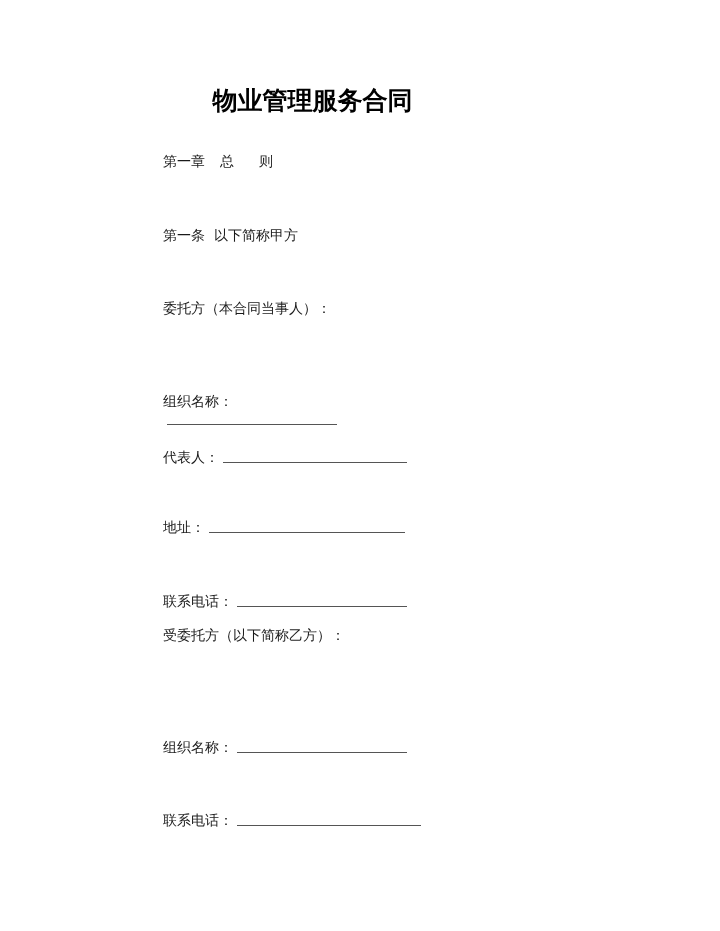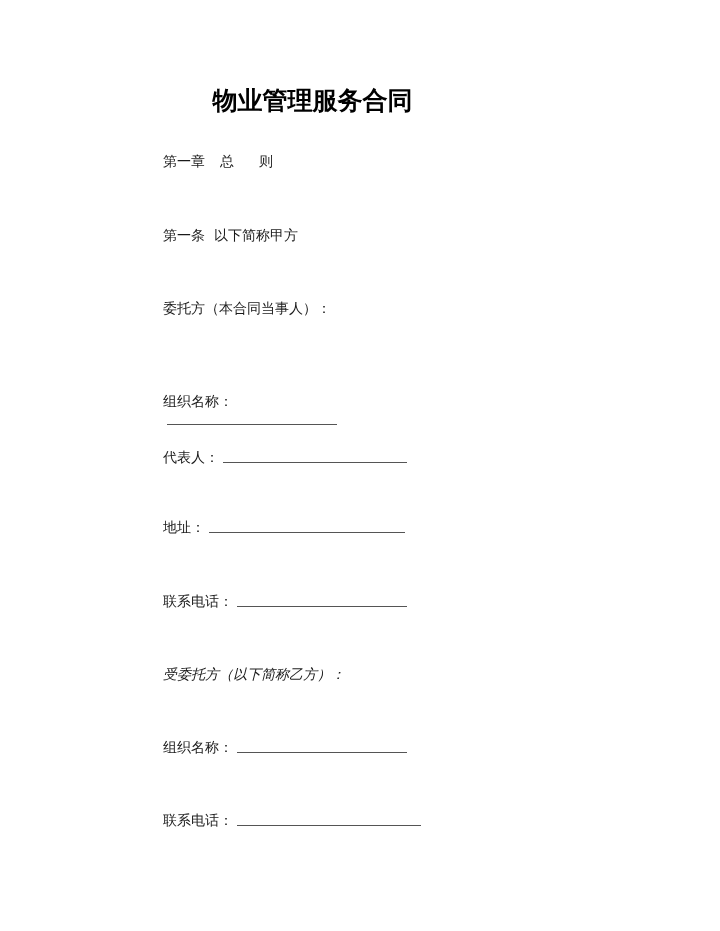--- a/index.html
+++ b/index.html
@@ -80,21 +80,21 @@
   <div class="line" style="top:518px;">
     <span>地址：</span>
     <span class="blank" style="width:196px;"></span>
   </div>
 
   <div class="line" style="top:592px;">
     <span>联系电话：</span>
     <span class="blank" style="width:170px;"></span>
   </div>
 
-  <div class="line" style="top:665px;font-style:italic;">受委托方（以下简称乙方）：</div>
+  <div class="line" style="top:626px;">受委托方（以下简称乙方）：</div>
 
   <div class="line" style="top:738px;">
     <span>组织名称：</span>
     <span class="blank" style="width:170px;"></span>
   </div>
 
   <div class="line" style="top:811px;">
     <span>联系电话：</span>
     <span class="blank" style="width:184px;"></span>
   </div>

